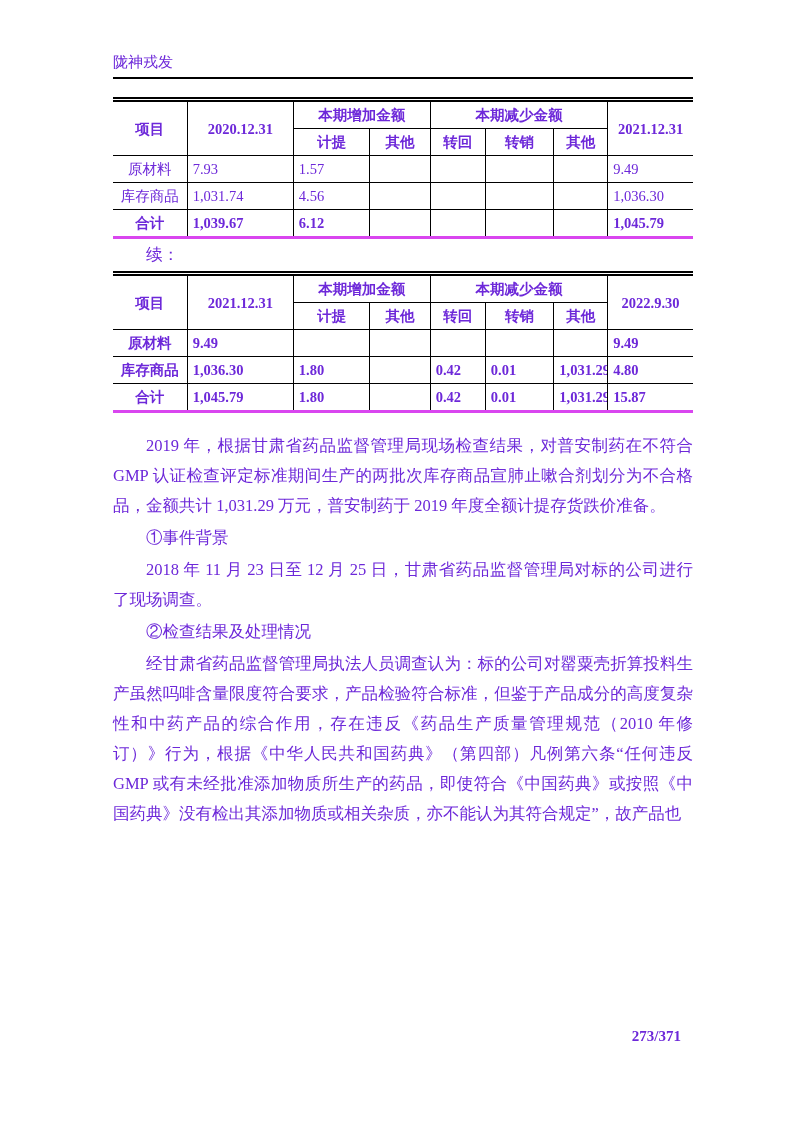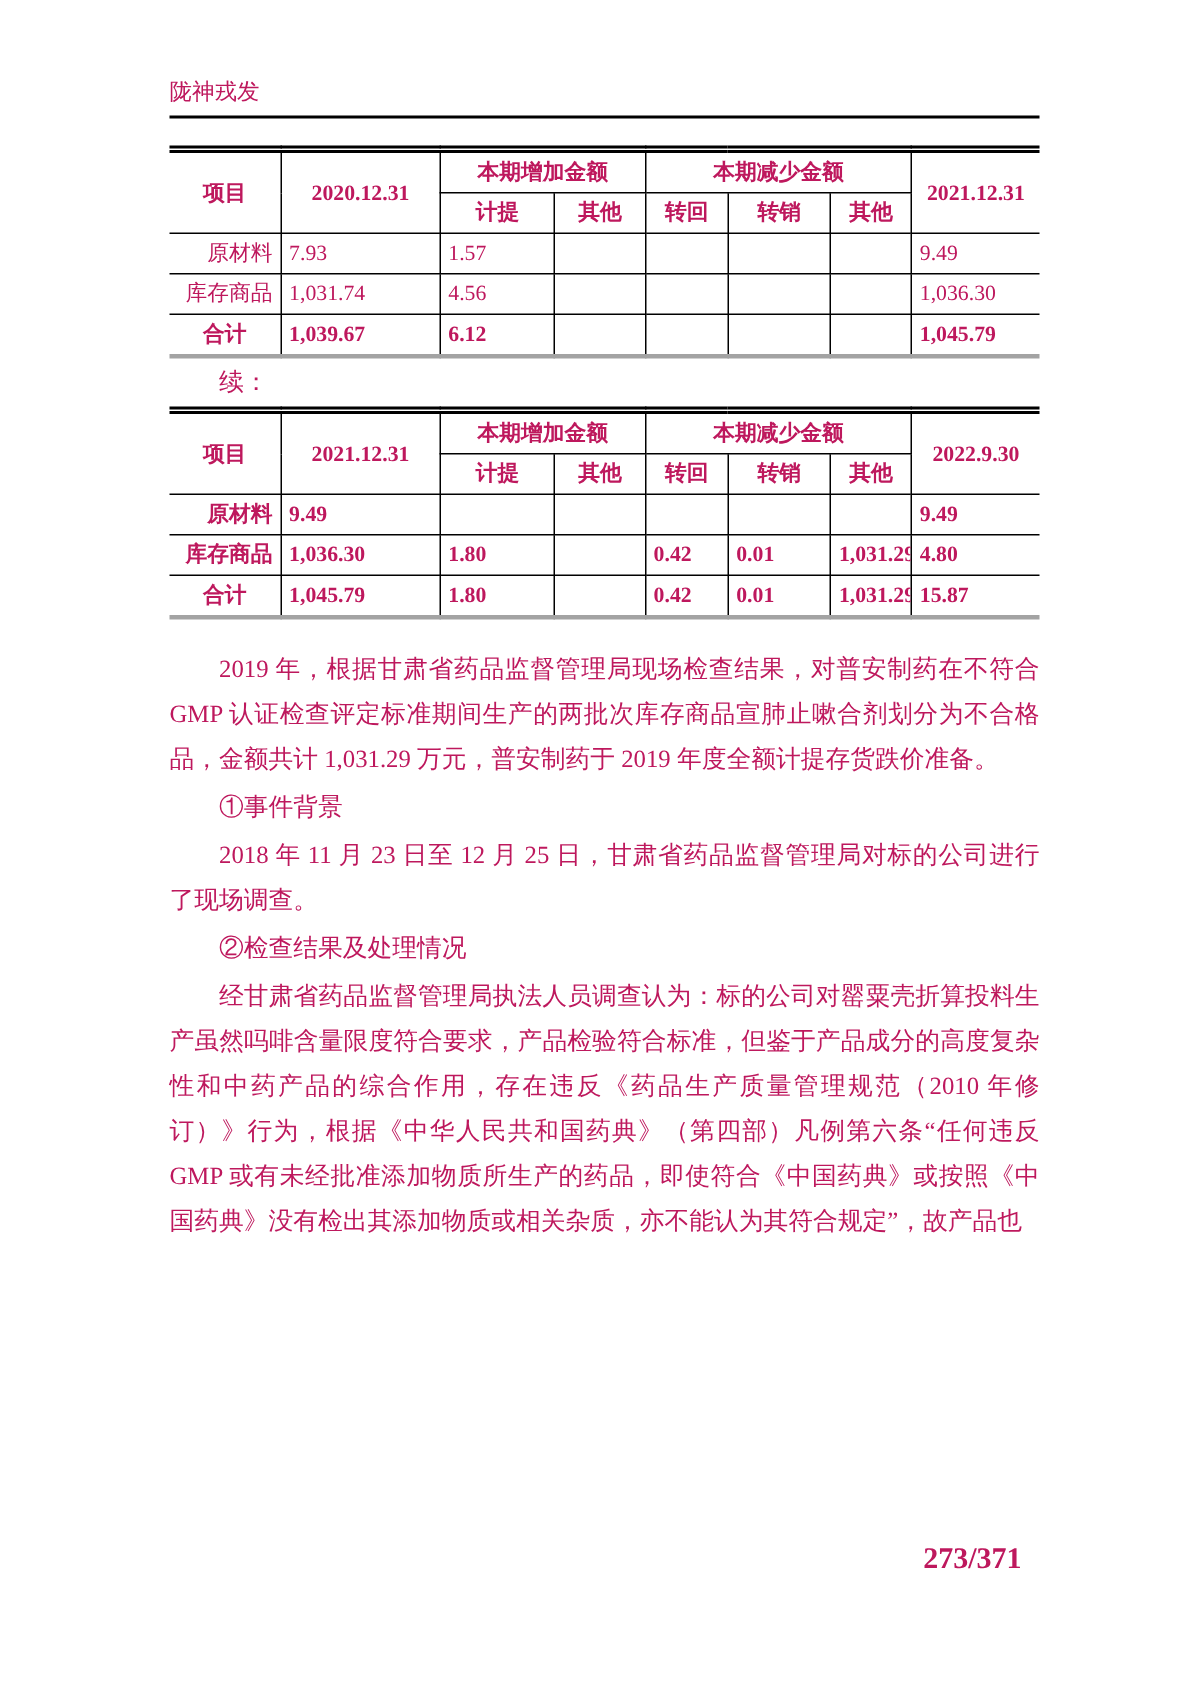--- a/index.html
+++ b/index.html
@@ -1,52 +1,52 @@
 <!DOCTYPE html>
 <html><head>
 <meta charset="utf-8">
 <style>
   html,body { margin:0; padding:0; background:#ffffff; }
   .page {
     width:793px; height:1122px; box-sizing:border-box;
-    padding:0 100px 0 113px; background:#ffffff; color:#be185d;
+    padding:0 100px 0 113px; background:#ffffff; color:#6d28d9;
     font-family:"Liberation Serif","DejaVu Serif",serif;
     position:relative; overflow:hidden;
   }
   .doc-header {
     display:flex; justify-content:space-between; align-items:flex-end;
     padding-top:52px; padding-bottom:5px; border-bottom:2px solid #000;
     font-size:15px; line-height:20px;
   }
   .fin-table {
     width:100%; border-collapse:collapse; table-layout:fixed;
-    border-top:5px double #000; border-bottom:3px solid #a3a3a3;
+    border-top:5px double #000; border-bottom:3px solid #d946ef;
   }
   .t1 { margin-top:18px; font-size:14.5px; }
   .t2 { margin-top:5px;  font-size:14.5px; font-weight:bold; }
   .fin-table th, .fin-table td {
     border:1px solid #000; padding:2px 5px; height:22px; line-height:20px;
     text-align:center; overflow:hidden; font-weight:inherit;
   }
   .fin-table th { font-weight:bold; }
   .fin-table tr > *:first-child { border-left:none; }
   .fin-table tr > *:last-child  { border-right:none; }
-  .fin-table td.item { text-align:right; }
+  .fin-table td.item { text-align:center; }
   .fin-table td.num  { text-align:left; }
   .fin-table tr.total { font-weight:bold; }
   .fin-table tr.total td.item { text-align:center; }
   .continuation { font-size:16.5px; line-height:22px; margin:5px 0 4px; text-indent:2em; }
   .body-text { margin-top:18px; }
   .body-text p {
     margin:0 0 2px; font-size:16.5px; line-height:30px;
     text-align:justify; text-indent:2em;
   }
   .footer {
     position:absolute; top:1028px; right:112px;
-    font-weight:bold; font-size:20px;
+    font-weight:bold; font-size:15px;
   }
 </style>
 </head>
 <body>
 
 <div class="page">
 
   <div class="doc-header">
     <span>陇神戎发</span>
   </div>

